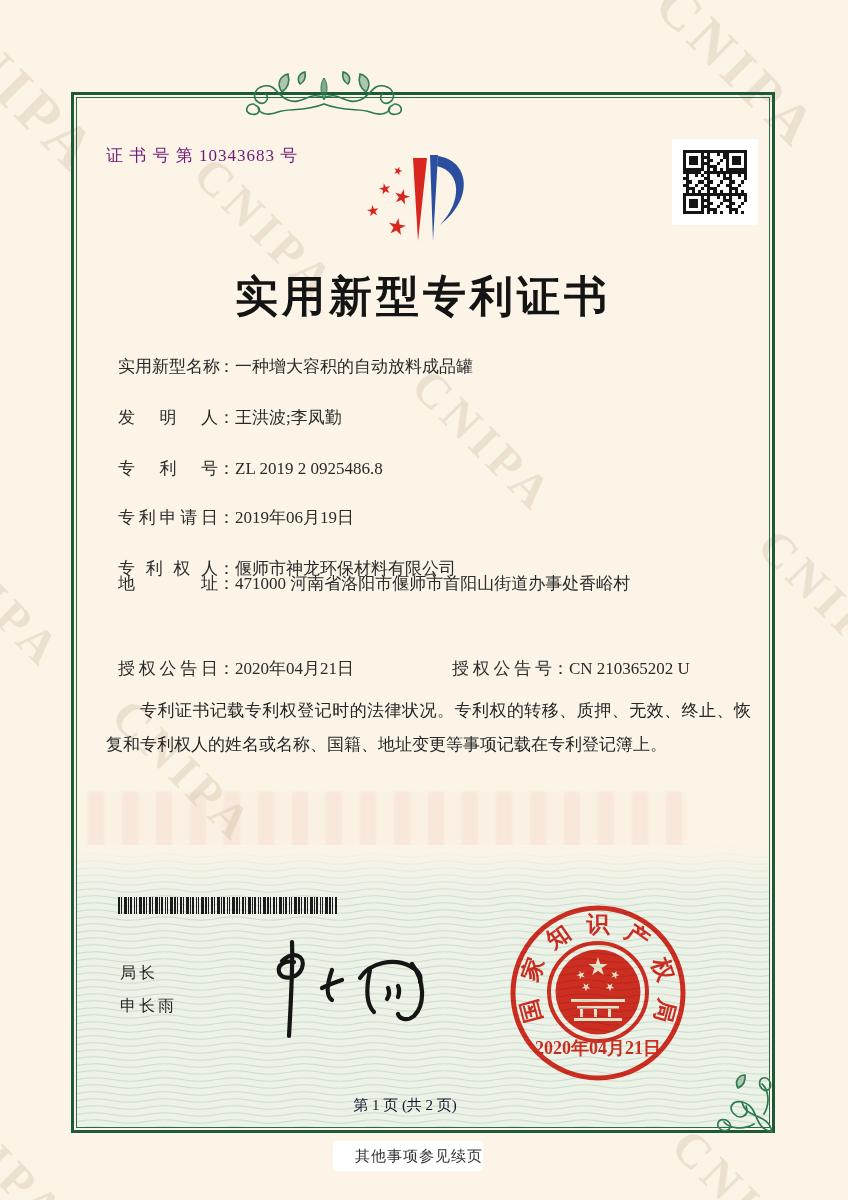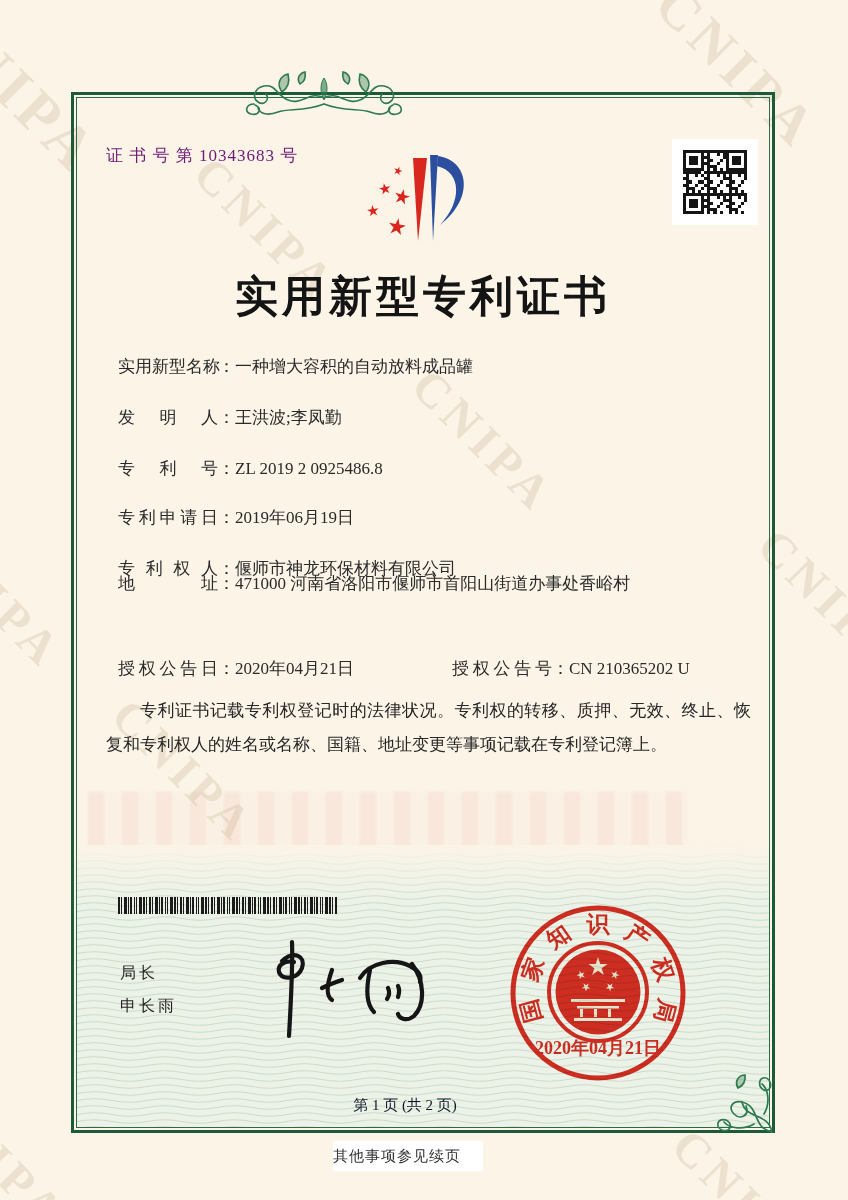--- a/index.html
+++ b/index.html
@@ -41,21 +41,21 @@
   .paras{position:absolute;left:106px;top:694px;width:645px;z-index:5;}
   .paras p{margin:0;font-size:17px;line-height:34px;text-indent:2em;text-align:justify;color:#262626;}
   
   .barcode{position:absolute;left:118px;top:897px;z-index:5;}
   .officer{position:absolute;left:120px;z-index:5;font-size:16px;letter-spacing:3px;color:#1f1f1f;
     font-family:"Liberation Sans","DejaVu Sans",sans-serif;}
   .signature{position:absolute;left:252px;top:936px;z-index:5;}
   .seal{position:absolute;left:508px;top:903px;z-index:6;mix-blend-mode:multiply;opacity:.95;}
   .footer-page{position:absolute;left:0;top:1096px;width:810px;z-index:5;text-align:center;font-size:15px;color:#0f172a;}
   .footer-note{position:absolute;left:333px;top:1141px;width:150px;height:30px;z-index:5;background:#fff;
-    text-align:left;line-height:30px;font-size:15px;letter-spacing:1px;color:#333;}
+    text-align:right;line-height:30px;font-size:15px;letter-spacing:1px;color:#333;}
 </style>
 </head>
 <body>
 
 <div class="wm" style="left:-40px;top:-14px;font-size:60px">CNIPA</div>
 <div class="wm" style="left:688px;top:-28px;font-size:56px">CNIPA</div>
 <div class="wm" style="left:222px;top:146px;font-size:48px">CNIPA</div>
 <div class="wm" style="left:440px;top:358px;font-size:48px">CNIPA</div>
 <div class="wm" style="left:-52px;top:514px;font-size:48px">CNIPA</div>
 <div class="wm" style="left:786px;top:518px;font-size:48px">CNIPA</div>

